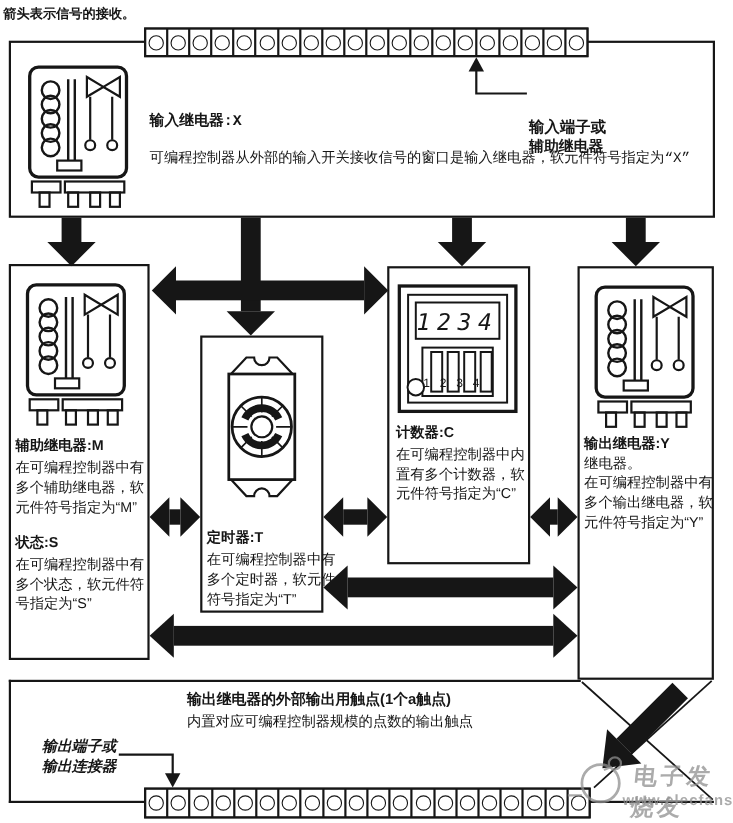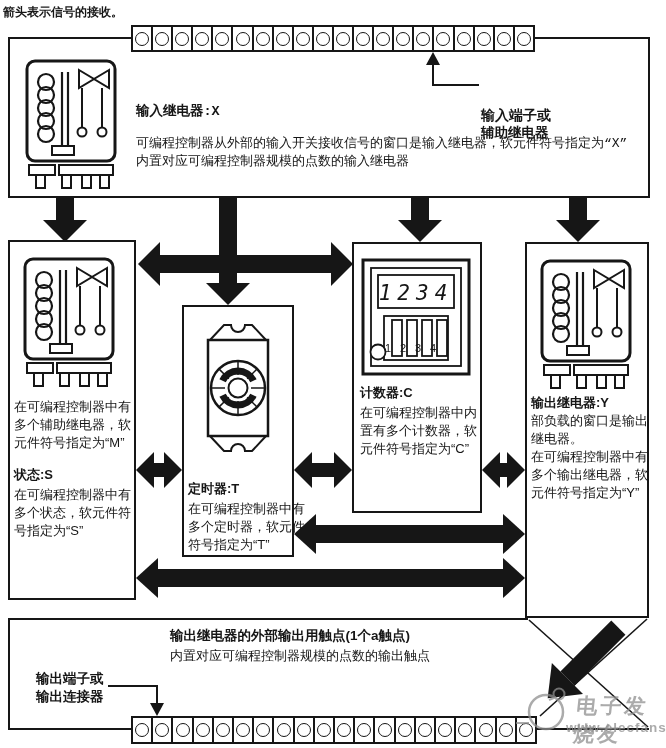--- a/index.html
+++ b/index.html
@@ -137,24 +137,24 @@
       <text x="45" y="94" text-anchor="end">2</text>
       <text x="60" y="94" text-anchor="end">3</text>
       <text x="75" y="94" text-anchor="end">4</text>
     </g>
     <circle cx="17" cy="94" r="7.5" stroke-width="1.8" fill="#fff"></circle>
   </svg>
 
   <div class="abs" style="left:136px;top:103px;font-family:Liberation Mono, monospace;">
     <div class="t bold" style="font-size:13.5px;">输入继电器:X</div>
     <div class="t" style="margin-top:14px;">可编程控制器从外部的输入开关接收信号的窗口是输入继电器，软元件符号指定为“X”</div>
-    <div class="t">内置对应可编程控制器规模的点数的输入继电器</div>
   </div>
 
   <div class="abs" style="left:14px;top:396px;">
+    <div class="t bold">辅助继电器:M</div>
     <div class="t" style="margin-top:2px;">在可编程控制器中有</div>
     <div class="t">多个辅助继电器，软</div>
     <div class="t">元件符号指定为“M”</div>
     <div class="t bold" style="margin-top:14px;">状态:S</div>
     <div class="t" style="margin-top:2px;">在可编程控制器中有</div>
     <div class="t">多个状态，软元件符</div>
     <div class="t">号指定为“S”</div>
   </div>
 
   <div class="abs" style="left:188px;top:480px;">
@@ -166,37 +166,36 @@
 
   <div class="abs" style="left:360px;top:384px;">
     <div class="t bold">计数器:C</div>
     <div class="t" style="margin-top:2px;">在可编程控制器中内</div>
     <div class="t">置有多个计数器，软</div>
     <div class="t">元件符号指定为“C”</div>
   </div>
 
   <div class="abs" style="left:531px;top:394px;">
     <div class="t bold">输出继电器:Y</div>
-    <div class="t">部负载的窗口是输出</div>
     <div class="t">继电器。</div>
     <div class="t">在可编程控制器中有</div>
     <div class="t">多个输出继电器，软</div>
     <div class="t">元件符号指定为“Y”</div>
   </div>
 
   <div class="abs" style="left:170px;top:627px;">
     <div class="t bold" style="font-size:13.5px;">输出继电器的外部输出用触点(1个a触点)</div>
     <div class="t" style="margin-top:2px;">内置对应可编程控制器规模的点数的输出触点</div>
   </div>
 
   <div class="abs" style="left:481px;top:63px;">
     <div class="t bold" style="font-size:14px;margin-top:43px;">输入端子或</div>
     <div class="t bold" style="font-size:13.5px;">辅助继电器</div>
   </div>
-  <div class="abs" style="left:36px;top:670px;width:72px;text-align:left;">
+  <div class="abs" style="left:36px;top:670px;width:72px;text-align:center;font-style:italic;">
     <div class="t bold" style="font-size:13.5px;">输出端子或</div>
     <div class="t bold" style="font-size:13.5px;">输出连接器</div>
   </div>
 
   <div class="tstrip" style="left:131px;top:25px;width:404px;height:27px;">
       <span class="tcell">
         <span class="tcirc"></span>
       </span>
       <span class="tcell">
         <span class="tcirc"></span>

